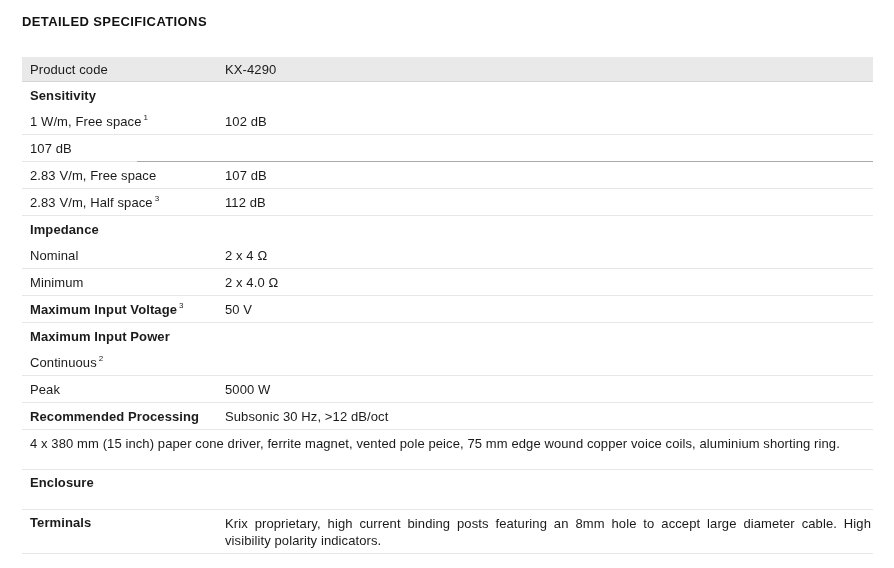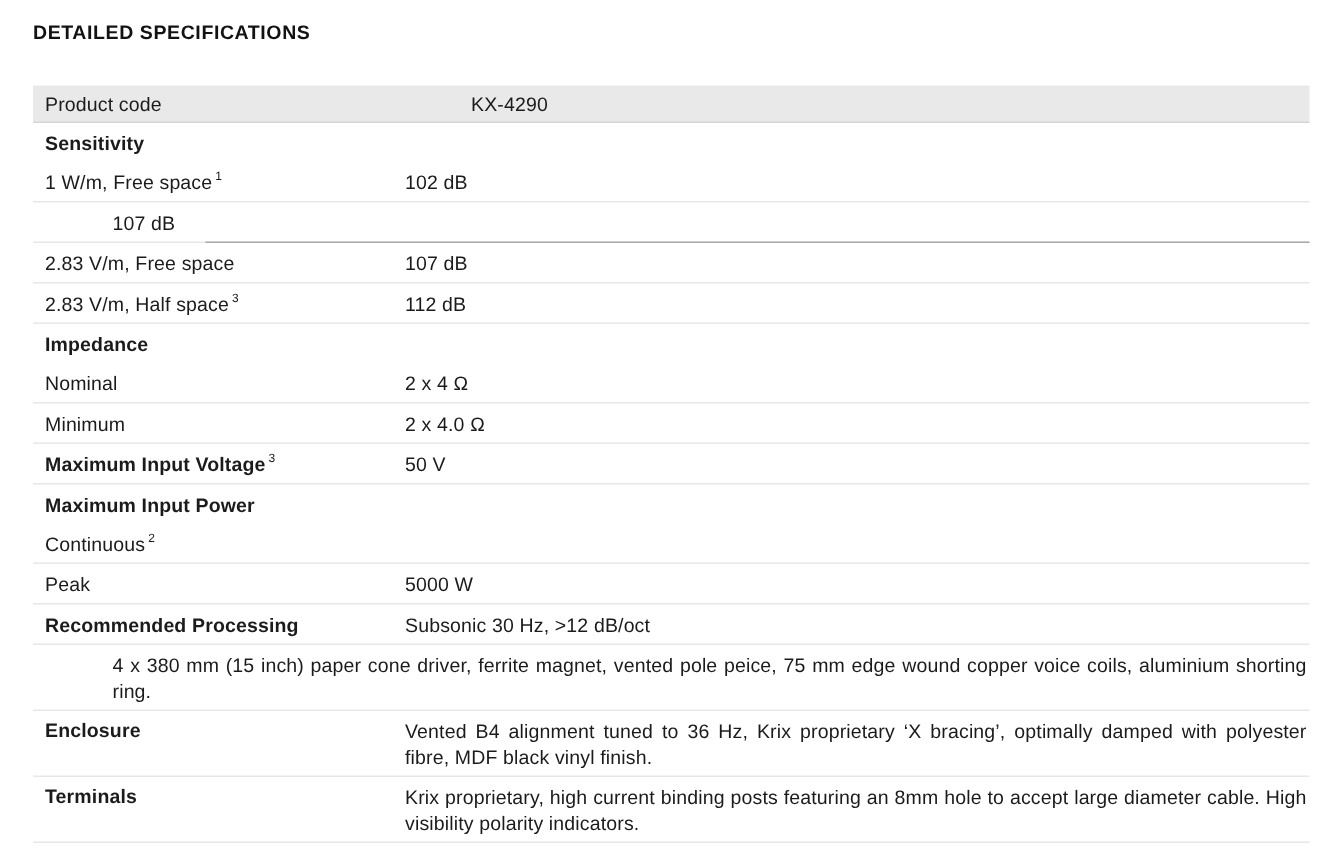--- a/index.html
+++ b/index.html
@@ -25,34 +25,33 @@
     padding-left: 8px;
     position: relative;
     font-size: 13px;
   }
   .row.bordered { border-bottom: 1px solid #e7e7e7; }
   .row.product {
     background: #e9e9e9;
     border-bottom: 1px solid #d6d6d6;
     height: 25px;
     font-weight: 500;
-    gap: 44px;
   }
   .row.section { height: 26px; }
   .row.section .label { font-weight: 700; width: auto; }
   .row.data { height: 27px; }
   .row.multi {
     align-items: flex-start;
     padding-top: 5px;
     padding-bottom: 4px;
     min-height: 40px;
   }
   .label { width: 195px; flex-shrink: 0; letter-spacing: 0.1px; }
   .label.bold { font-weight: 700; }
-  .value { flex: 1; padding-right: 2px; letter-spacing: 0.1px; margin-left: 45px; }
+  .value { flex: 1; padding-right: 2px; letter-spacing: 0.1px; }
   .multi .value { text-align: justify; line-height: 17px; }
   sup { font-size: 8px; line-height: 0; margin-left: 2px; font-weight: 400; }
   .dark-seg {
     position: absolute;
     left: 115px; right: 0; bottom: -1px;
     height: 1px;
     background: #a9a9a9;
   }
 </style>
 </head>
@@ -129,21 +128,20 @@
       <div class="label bold">Recommended Processing</div>
       <div class="value">Subsonic 30 Hz, &gt;12 dB/oct</div>
     </div>
 
     <div class="row multi bordered">
       <div class="value">4 x 380 mm (15 inch) paper cone driver, ferrite magnet, vented pole peice, 75 mm edge wound copper voice coils, aluminium shorting ring.</div>
     </div>
 
     <div class="row multi bordered">
       <div class="label bold">Enclosure</div>
-      <div class="value">Vented B4 alignment tuned to 36 Hz, Krix proprietary ‘X bracing’, optimally damped with polyester fibre, MDF black vinyl finish.</div>
     </div>
 
     <div class="row multi bordered">
       <div class="label bold">Terminals</div>
       <div class="value">Krix proprietary, high current binding posts featuring an 8mm hole to accept large diameter cable. High visibility polarity indicators.</div>
     </div>
 
   </div>
 </div>
 

